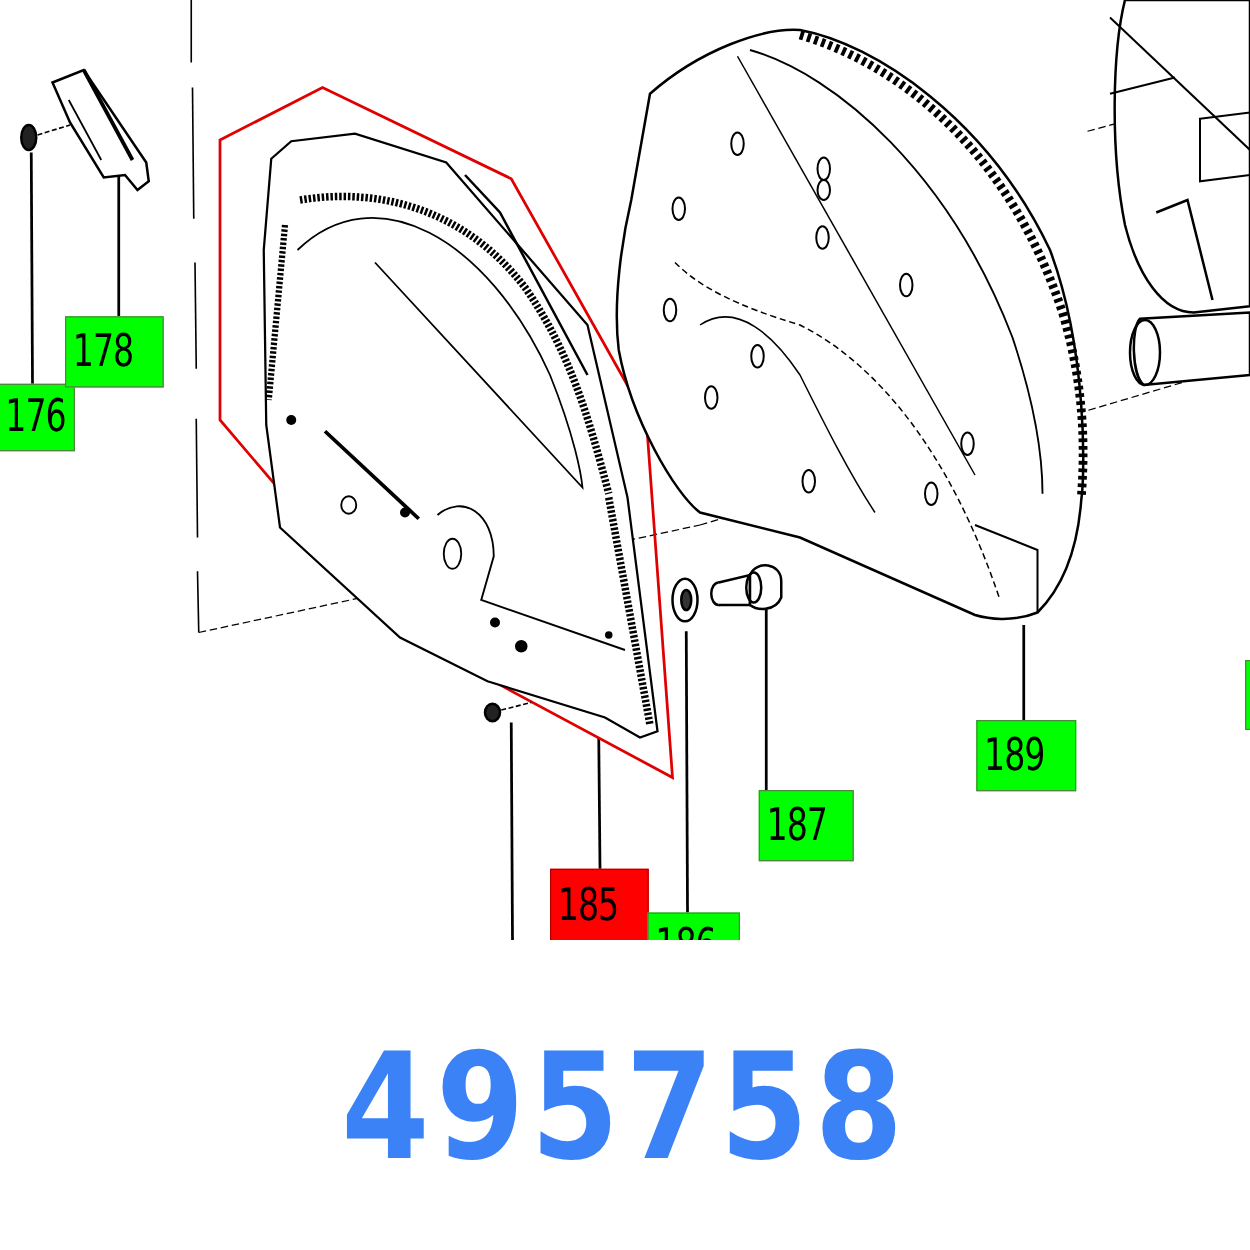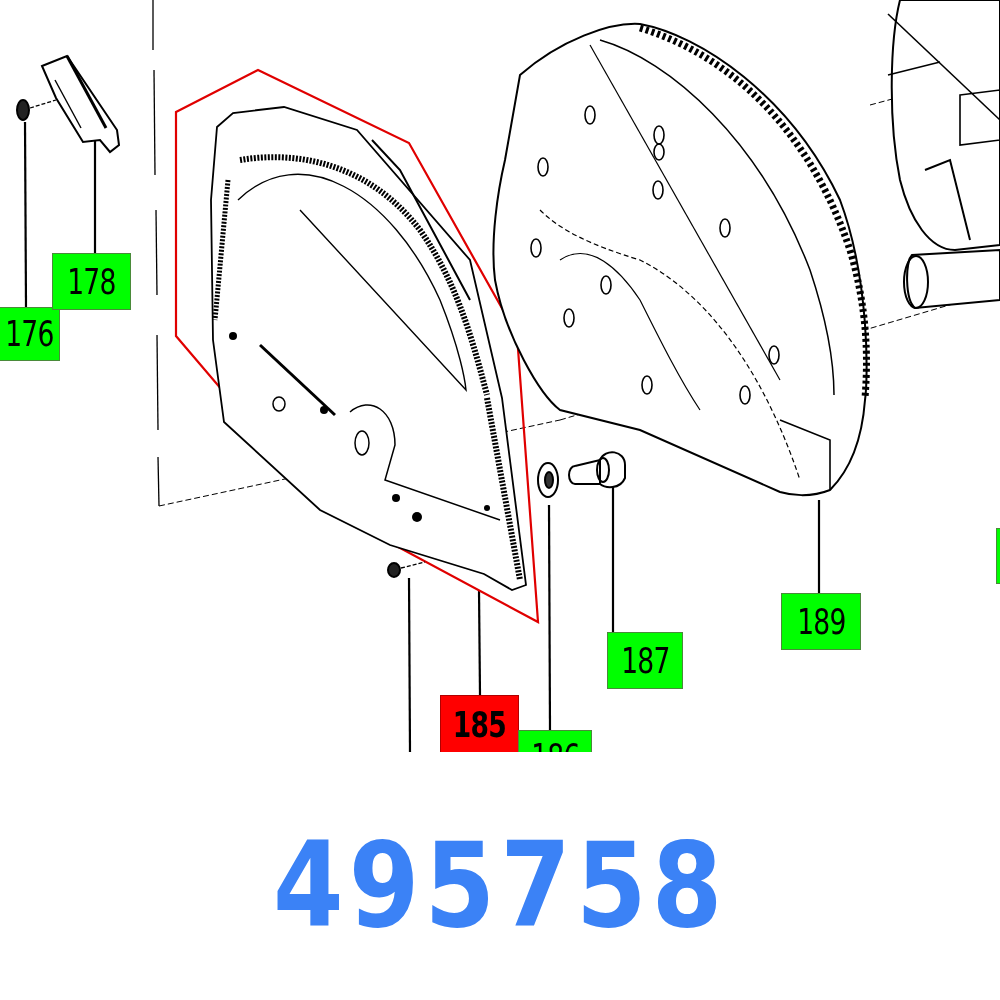--- a/index.html
+++ b/index.html
@@ -9,21 +9,21 @@
   svg.drawing { position: absolute; left: 0; top: 0; }
   .callout {
     position: absolute;
     box-sizing: border-box;
     border: 1px solid #4a8a3a;
     background: #00ff00;
     color: #000;
     font-family: "DejaVu Sans Condensed", "DejaVu Sans", sans-serif;
     font-size: 36px;
     line-height: 1;
-    display: flex; align-items: center; justify-content: center;
+    display: flex; align-items: center; 
     letter-spacing: -1px;
     font-stretch: condensed;
     transform-origin: center;
   }
   .callout.highlight { background: #ff0000; border-color: #b00000; }
   .callout span { display: inline-block; transform: scaleX(0.82); }
   .part-number {
     position: absolute;
     left: 0; top: 820px; width: 1000px; height: 130px;
     text-align: center;
@@ -147,30 +147,30 @@
         <ellipse cx="916" cy="282" rx="12" ry="26" fill="none" stroke-width="2"></ellipse>
       </g>
     </svg>
 
     <div class="callout" style="left:-2px; top:307px; width:62px; height:54px;">
       <span>176</span>
     </div>
     <div class="callout" style="left:52px; top:253px; width:79px; height:57px;">
       <span>178</span>
     </div>
-    <div class="callout highlight" style="left:440px; top:695px; width:79px; height:60px;font-weight:bold;">
+    <div class="callout highlight" style="left:440px; top:695px; width:79px; height:60px;">
       <span>185</span>
     </div>
     <div class="callout" style="left:518px; top:730px; width:74px; height:56px; align-items:flex-start; padding-top:8px;">
       <span>186</span>
     </div>
     <div class="callout" style="left:574px; top:632px; width:76px; height:57px;margin-left:33px;">
       <span>187</span>
     </div>
-    <div class="callout" style="left:781px; top:593px; width:80px; height:57px;">
+    <div class="callout" style="left:781px; top:576px; width:80px; height:57px;">
       <span>189</span>
     </div>
     <div class="callout" style="left:996px; top:528px; width:40px; height:56px;">
       <span></span>
     </div>
   </div>
 
   <div class="part-number">
     <span>495758</span>
   </div>

